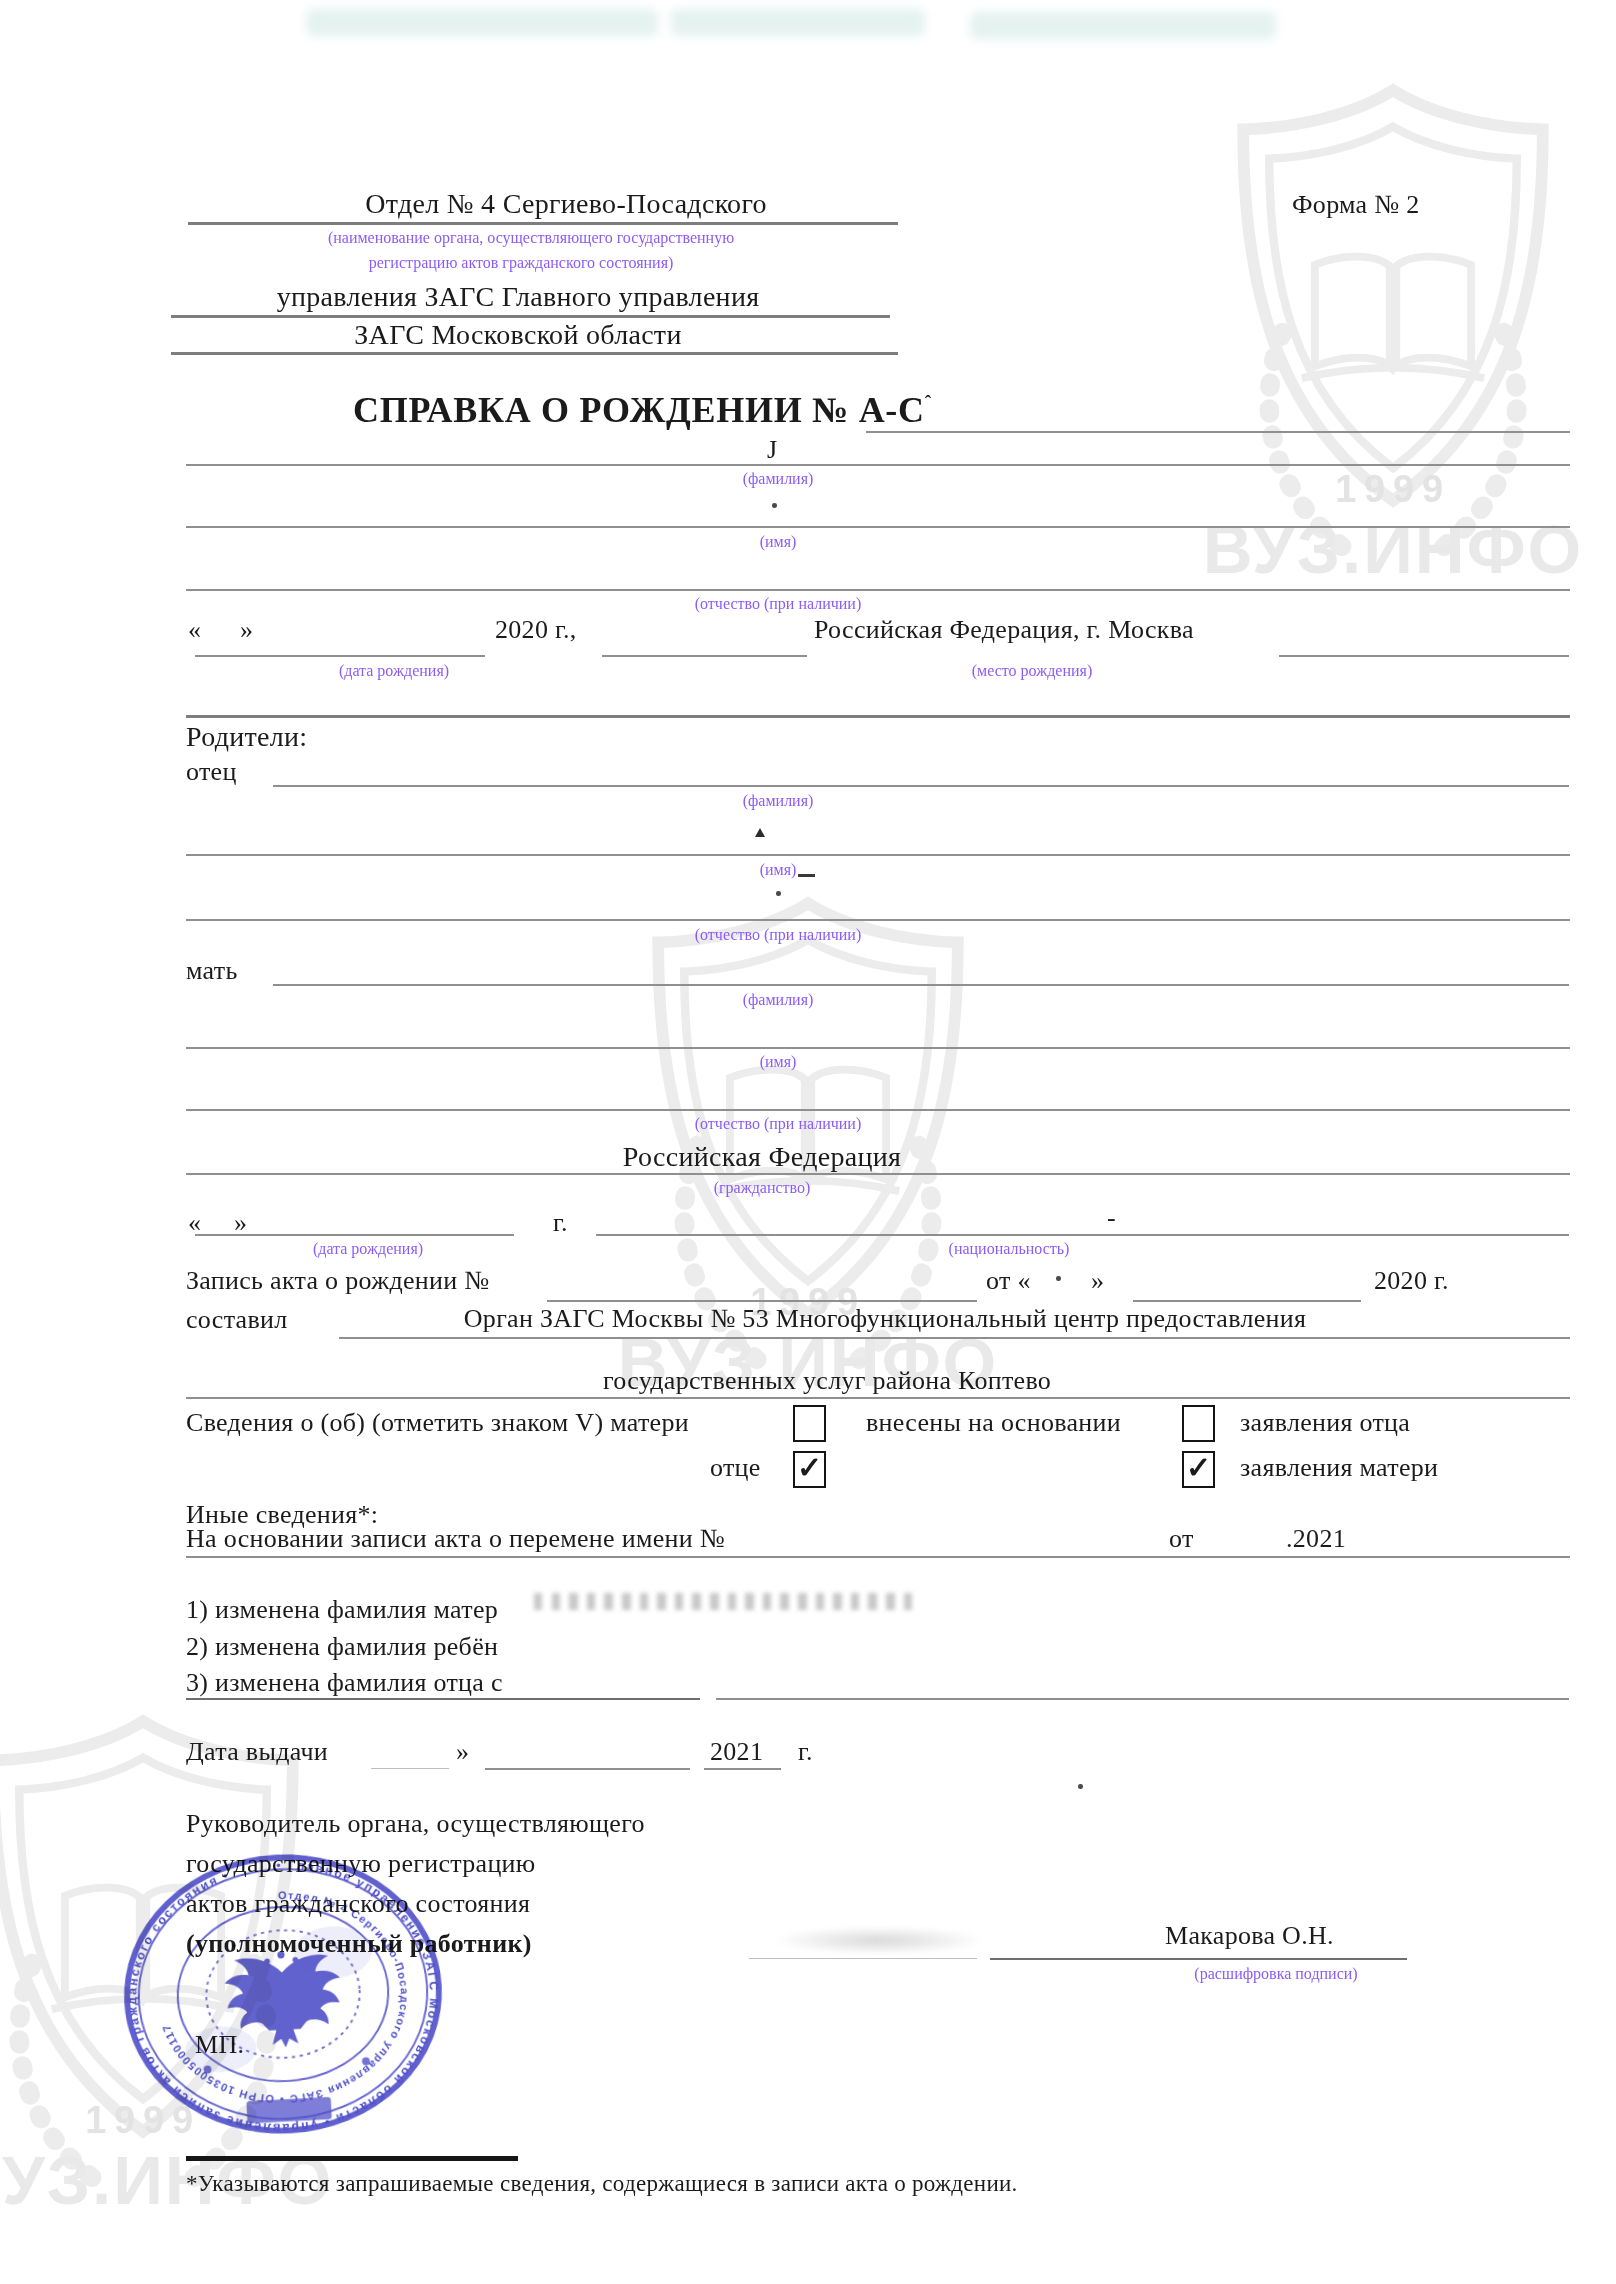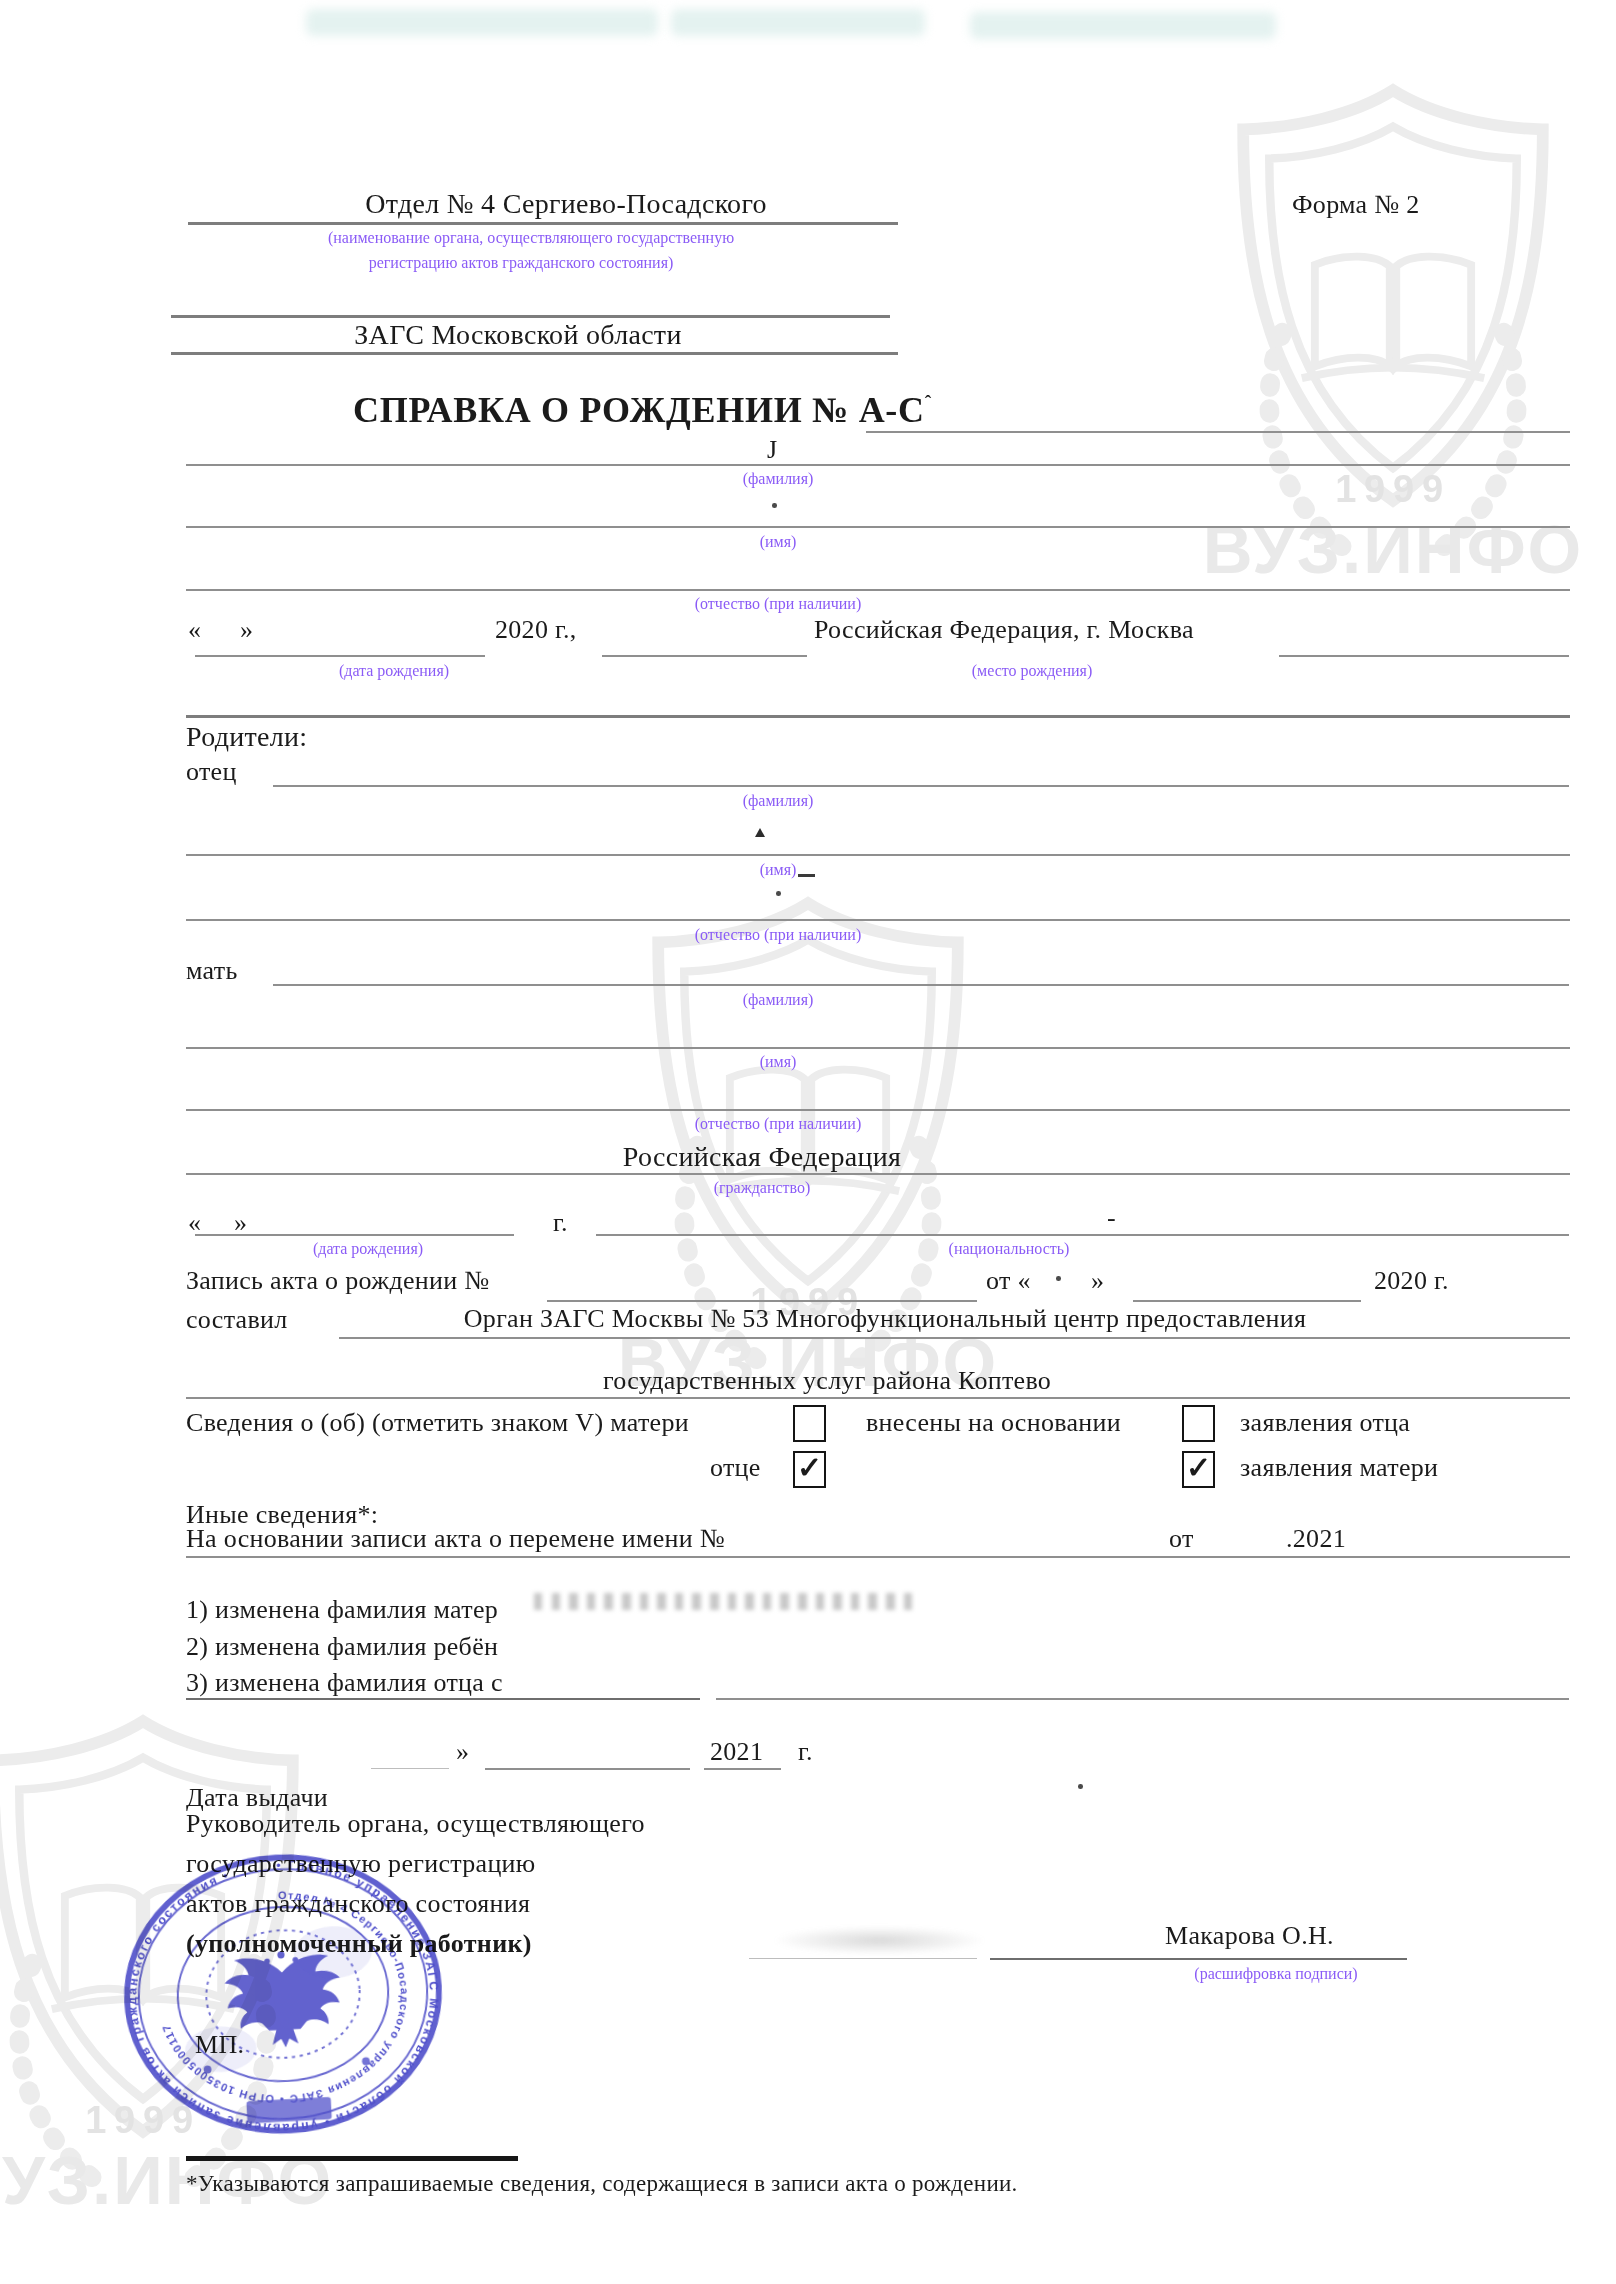--- a/index.html
+++ b/index.html
@@ -83,20 +83,21 @@
   </div>
 
   <div class="smear" style="left:306px;top:9px;width:352px;"></div>
   <div class="smear" style="left:671px;top:9px;width:254px;"></div>
   <div class="smear" style="left:970px;top:11.7px;width:306px;"></div>
 
   <div class="t t42 c" style="left:566px;top:188px;">Отдел № 4 Сергиево-Посадского</div>
   <div class="ln th" style="left:188px;top:222px;width:710px;"></div>
   <div class="hint c" style="left:531px;top:229px;">(наименование органа, осуществляющего государственную</div>
   <div class="hint c" style="left:521px;top:254px;">регистрацию актов гражданского состояния)</div>
+  <div class="t t42 c" style="left:518px;top:281px;">управления ЗАГС Главного управления</div>
   <div class="ln th" style="left:171px;top:315px;width:719px;"></div>
   <div class="t t42 c" style="left:518px;top:319px;">ЗАГС Московской области</div>
   <div class="ln th" style="left:171px;top:352px;width:727px;"></div>
   <div class="t" style="left:1292px;top:190px;">Форма № 2</div>
 
   <div class="t t56" style="left:353px;top:389px;">
     <span>СПРАВКА О РОЖДЕНИИ №</span>
     <span>А-С</span><span class="num-mark">ˆ</span>
   </div>
   <div class="ln" style="left:866px;top:431px;width:704px;"></div>
@@ -185,21 +186,21 @@
   <div class="t" style="left:1169px;top:1524px;">от</div>
   <div class="t" style="left:1286px;top:1524px;">.2021</div>
   <div class="ln" style="left:186px;top:1556px;width:1384px;"></div>
   <div class="t" style="left:186px;top:1595px;">1) изменена фамилия матер</div>
   <div class="ghost" style="left:534px;top:1593px;width:384px;height:17px;"></div>
   <div class="t" style="left:186px;top:1632px;">2) изменена фамилия ребён</div>
   <div class="t" style="left:186px;top:1668px;">3) изменена фамилия отца с</div>
   <div class="ln d" style="left:186px;top:1698px;width:514px;"></div>
   <div class="ln" style="left:716px;top:1698px;width:853px;"></div>
 
-  <div class="t" style="left:186px;top:1737px;margin-top:46px;">Дата выдачи</div>
+  <div class="t" style="left:186px;top:1737px;">Дата выдачи</div>
   <div class="ln f" style="left:371px;top:1768px;width:78px;"></div>
   <div class="t" style="left:456px;top:1737px;">»</div>
   <div class="ln" style="left:485px;top:1768px;width:205px;"></div>
   <div class="t" style="left:710px;top:1737px;">2021</div>
   <div class="ln" style="left:704px;top:1768px;width:77px;"></div>
   <div class="t" style="left:798px;top:1737px;">г.</div>
 
   <div class="t" style="left:186px;top:1809px;">Руководитель органа, осуществляющего</div>
   <div class="t" style="left:186px;top:1849px;">государственную регистрацию</div>
   <div class="t" style="left:186px;top:1889px;">актов гражданского состояния</div>

